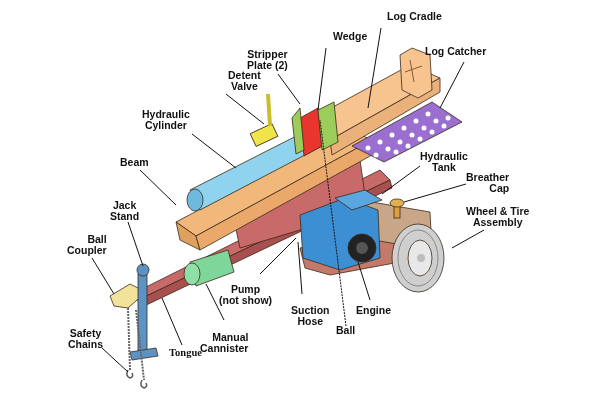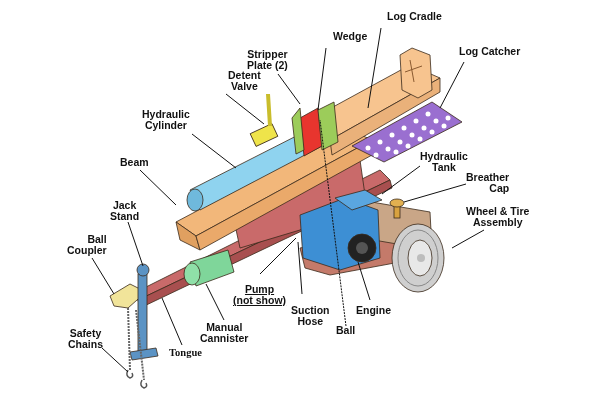--- a/index.html
+++ b/index.html
@@ -141,39 +141,39 @@
     <line class="leader" x1="224" y1="320" x2="206" y2="284"></line>
     <line class="leader" x1="102" y1="348" x2="128" y2="372"></line>
     <line class="leader" x1="182" y1="345" x2="162" y2="298"></line>
   </g>
 </svg>
 
 <div class="lbl" style="left:355px;top:11px;padding-left:32px;">Log Cradle</div>
 <div class="lbl" style="left:309px;top:31px;margin-left:24px;">Wedge</div>
 <div class="lbl" style="left:247px;top:49px;">Stripper
 Plate (2)</div>
-<div class="lbl" style="left:459px;top:46px;">Log Catcher</div>
+<div class="lbl" style="left:425px;top:46px;">Log Catcher</div>
 <div class="lbl" style="left:196px;top:70px;margin-left:32px;">Detent
 Valve</div>
 <div class="lbl" style="left:142px;top:109px;">Hydraulic
 Cylinder</div>
 <div class="lbl" style="left:120px;top:157px;">Beam</div>
 <div class="lbl" style="left:420px;top:151px;">Hydraulic
 Tank</div>
 <div class="lbl" style="left:466px;top:172px;text-align:right;">Breather
 Cap</div>
 <div class="lbl" style="left:466px;top:206px;">Wheel &amp; Tire
 Assembly</div>
 <div class="lbl" style="left:110px;top:200px;">Jack
 Stand</div>
 <div class="lbl" style="left:67px;top:234px;text-align:right;">Ball
 Coupler</div>
-<div class="lbl" style="left:233px;top:284px;text-decoration:underline;">Pump
+<div class="lbl" style="left:219px;top:284px;">Pump
 (not show)</div>
 <div class="lbl" style="left:291px;top:305px;">Suction
 Hose</div>
 <div class="lbl" style="left:356px;top:305px;">Engine</div>
 <div class="lbl" style="left:336px;top:325px;">Ball</div>
-<div class="lbl" style="left:200px;top:322px;">Manual
+<div class="lbl" style="left:200px;top:332px;text-align:right;">Manual
 Cannister</div>
 <div class="lbl" style="left:68px;top:328px;">Safety
 Chains</div>
 <div class="lbl" style="left:169px;top:347px;font-family:Liberation Serif, serif;">Tongue</div>
 
 </body></html>

